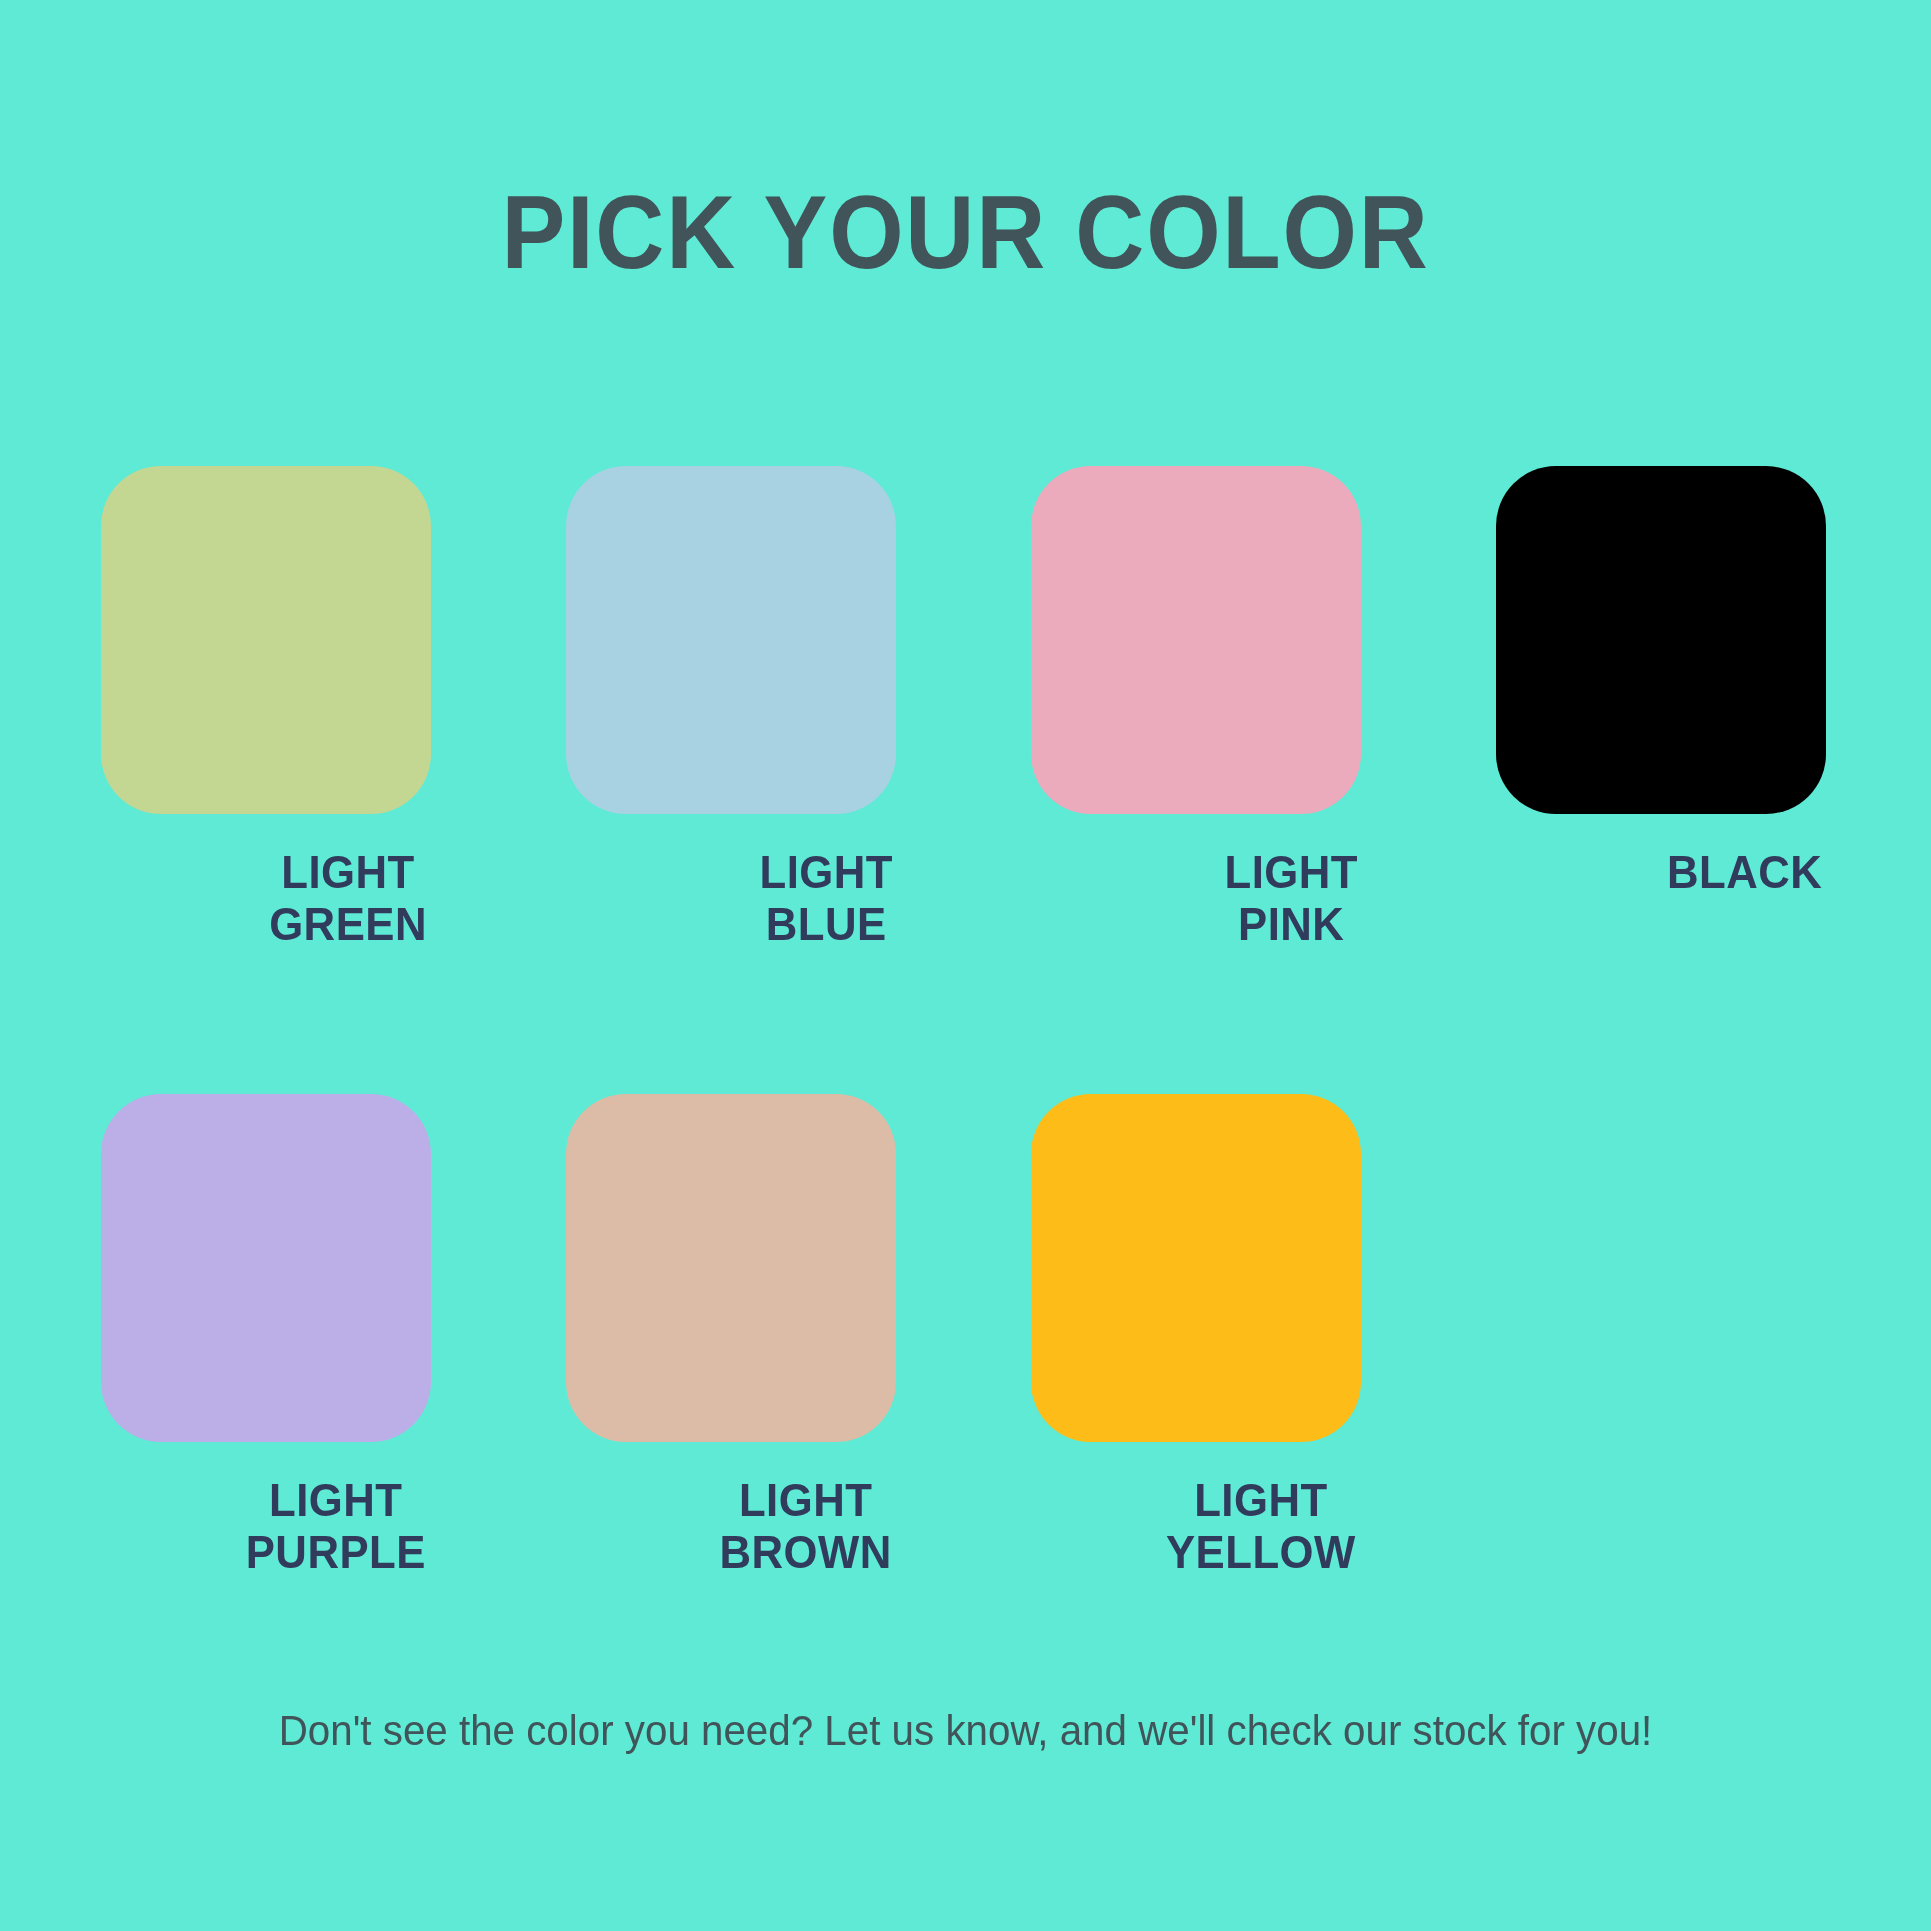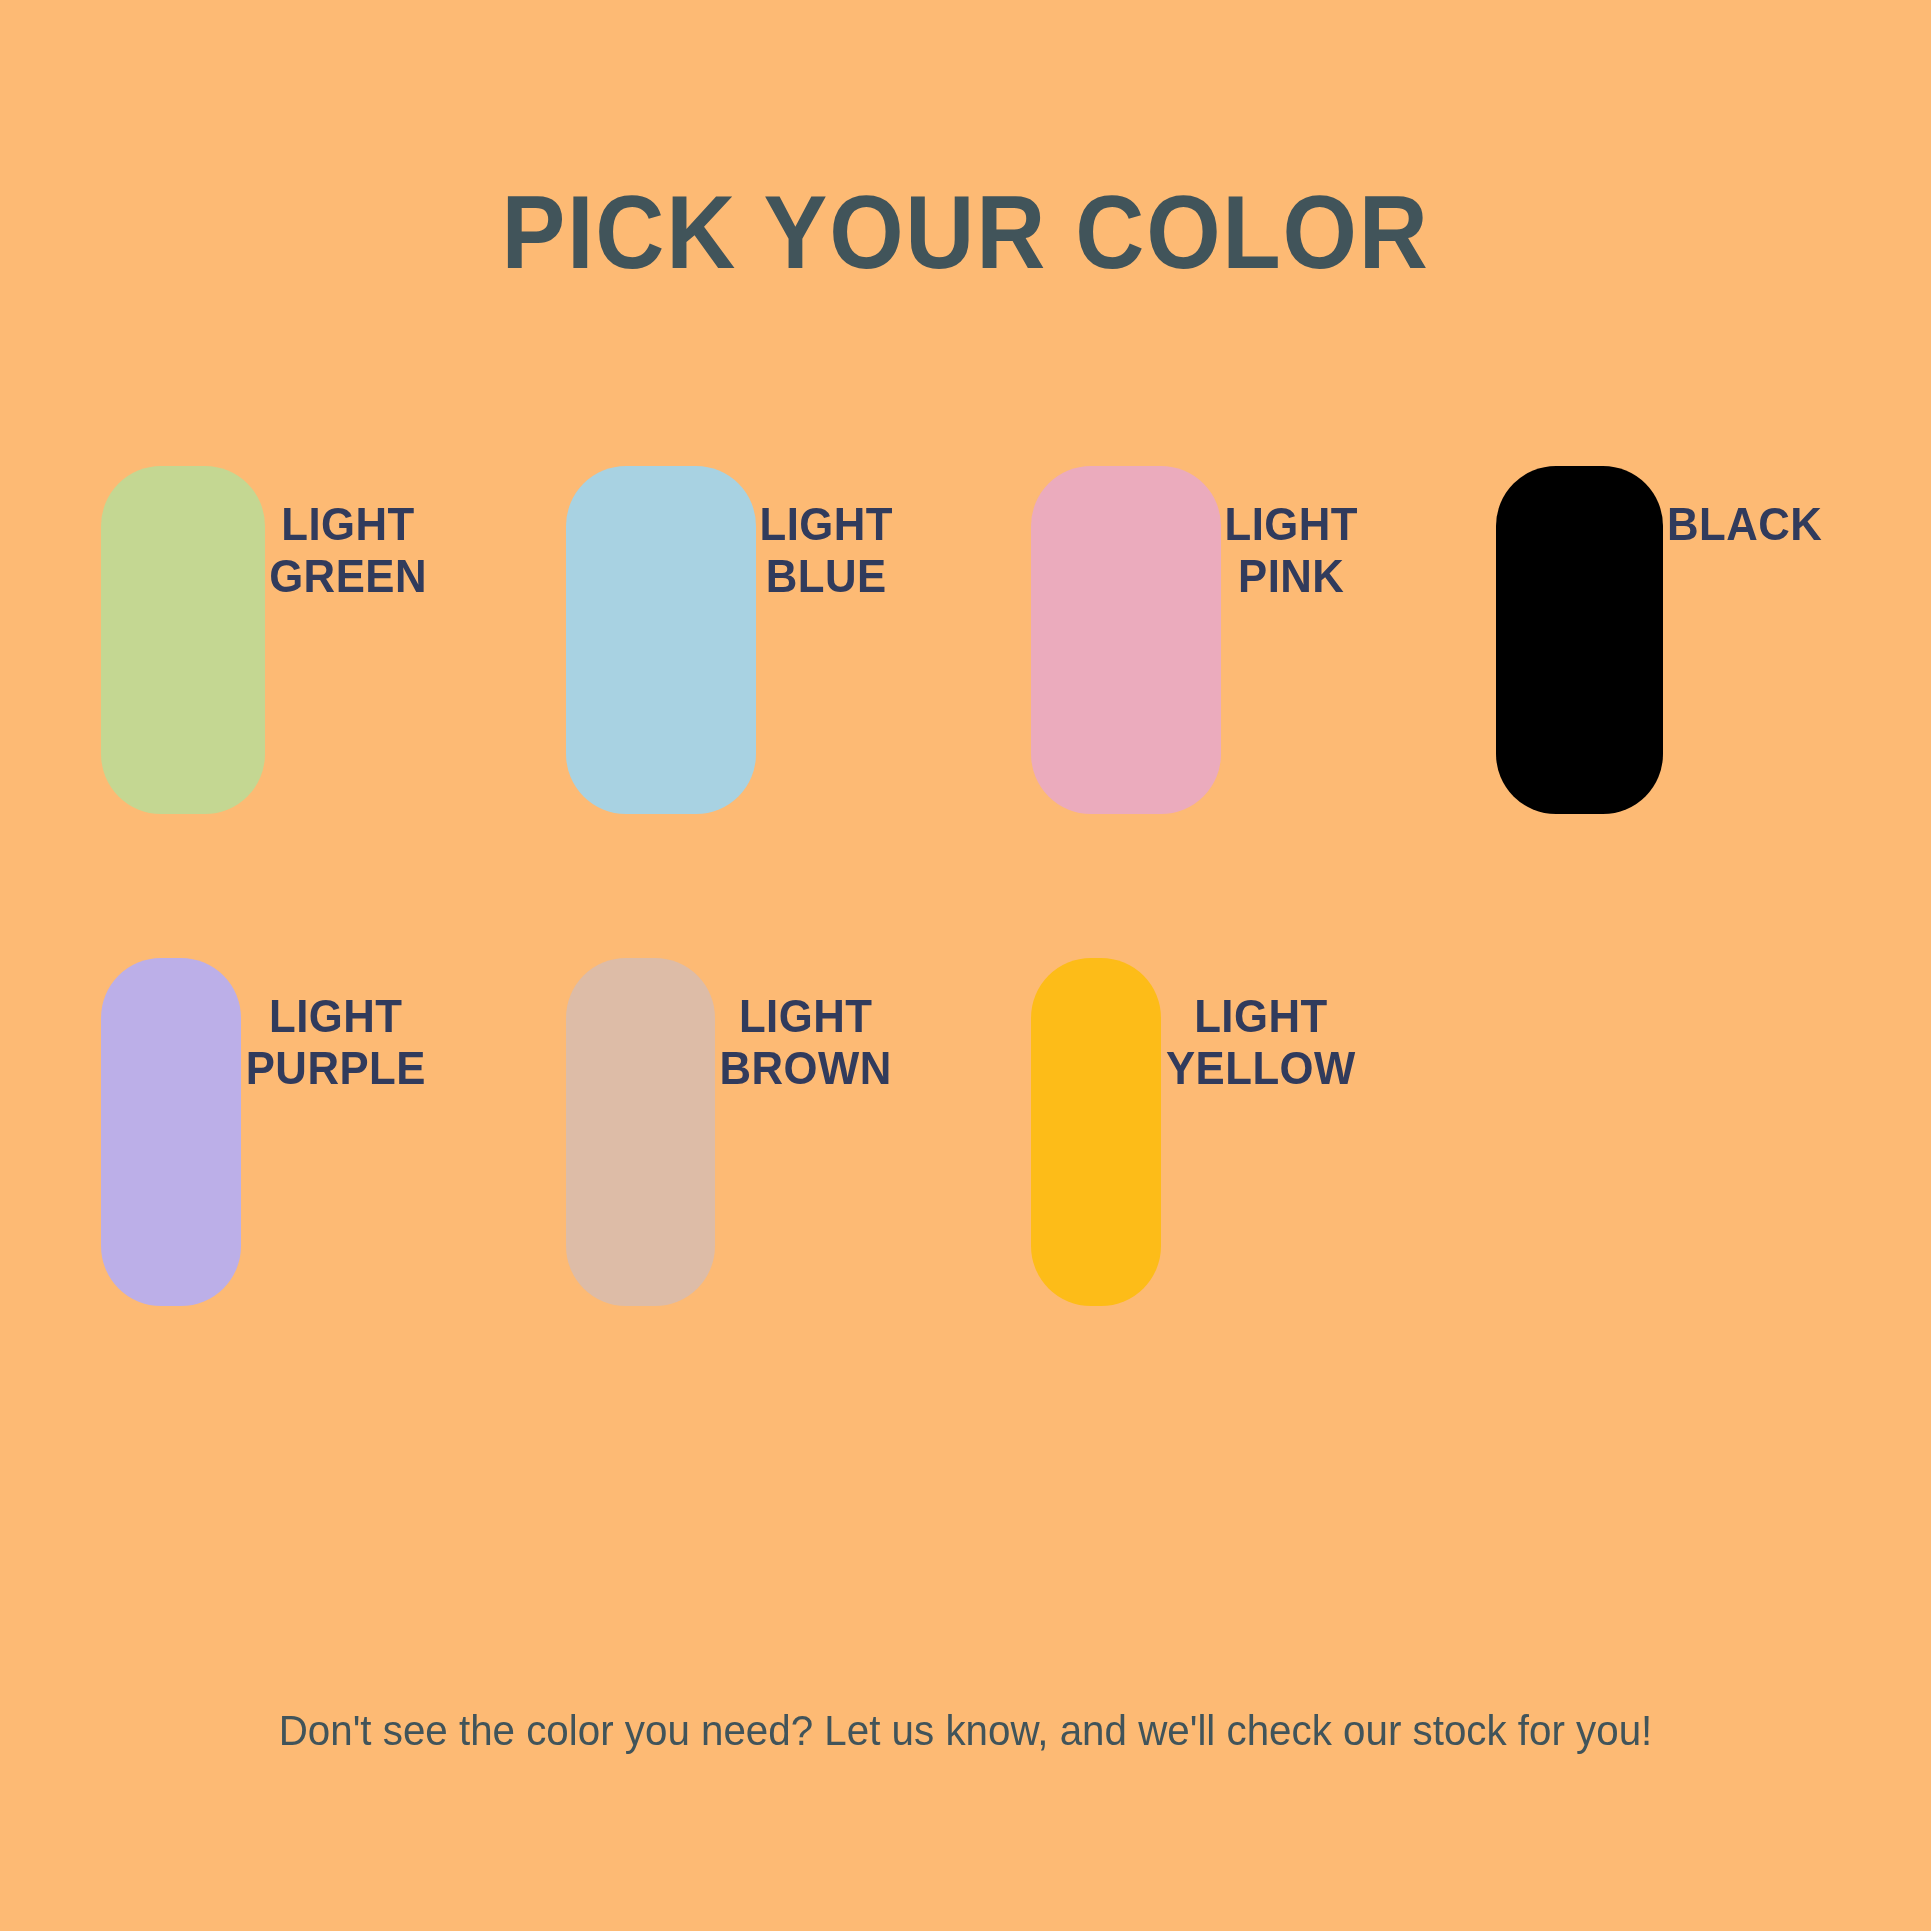--- a/index.html
+++ b/index.html
@@ -12,21 +12,21 @@
     height: 1931px;
     background: #ffffff;
     font-family: "Liberation Sans", sans-serif;
     overflow: hidden;
   }
 
   .page {
     position: relative;
     width: 1931px;
     height: 1931px;
-    background: #fdba74;
+    background: #5eead4;
     box-sizing: border-box;
   }
 
   
   .title {
     position: absolute;
     top: 180px;
     left: 0;
     width: 1931px;
     text-align: center;
@@ -49,22 +49,22 @@
     width: 1728px;
     display: grid;
     grid-template-columns: repeat(4, 330px);
     grid-column-gap: 135px;
     grid-row-gap: 0px;
   }
 
   .cell {
     width: 330px;
     display: flex;
-    flex-direction: row;
-    align-items: flex-start;
+    flex-direction: column;
+    align-items: flex-end;
   }
   .cell.row2 {
     margin-top: 144px;
   }
 
   .swatch {
     width: 330px;
     height: 348px;
     border-radius: 60px;
     box-sizing: border-box;

